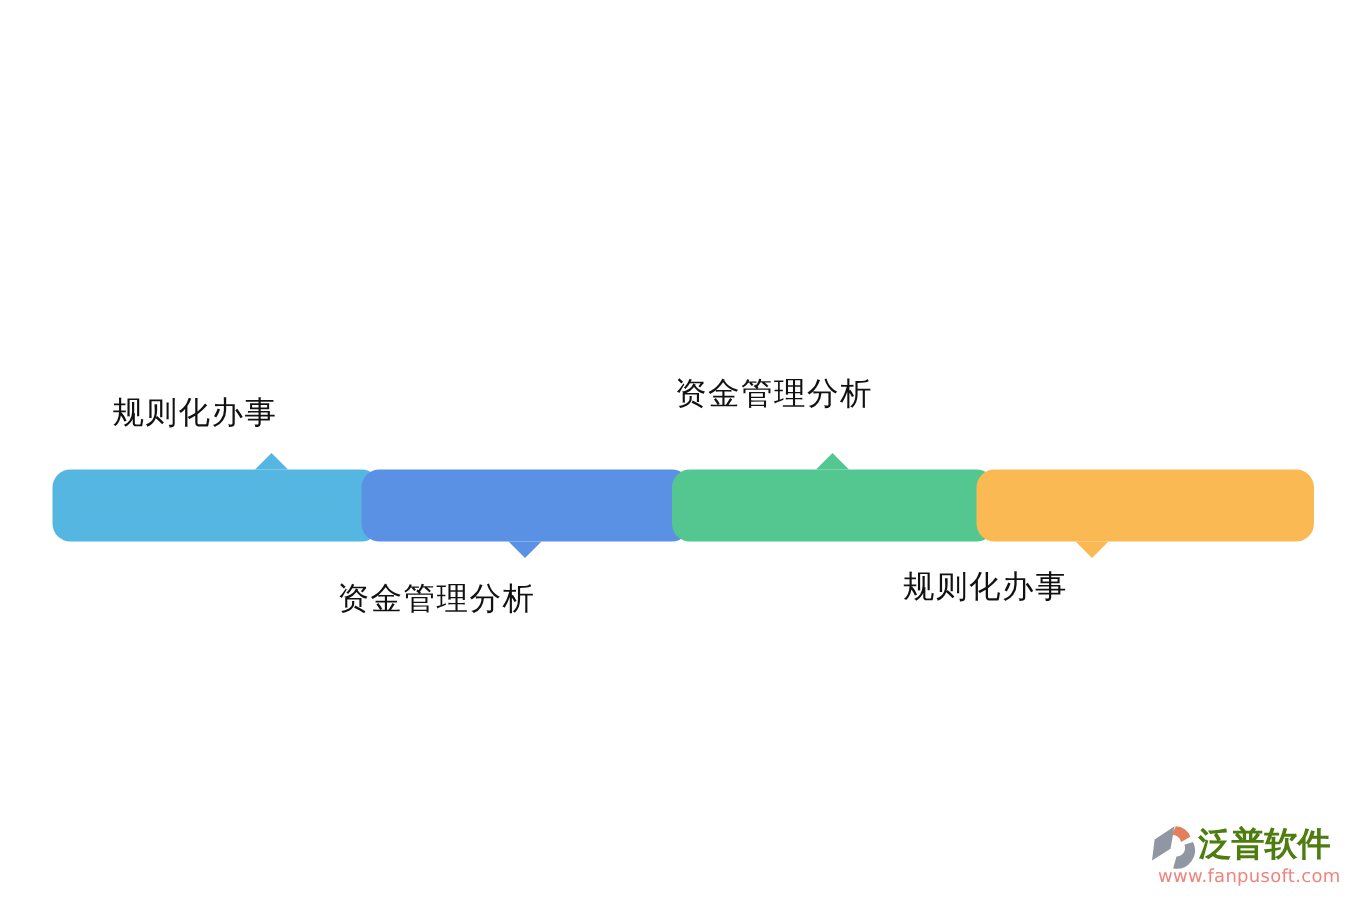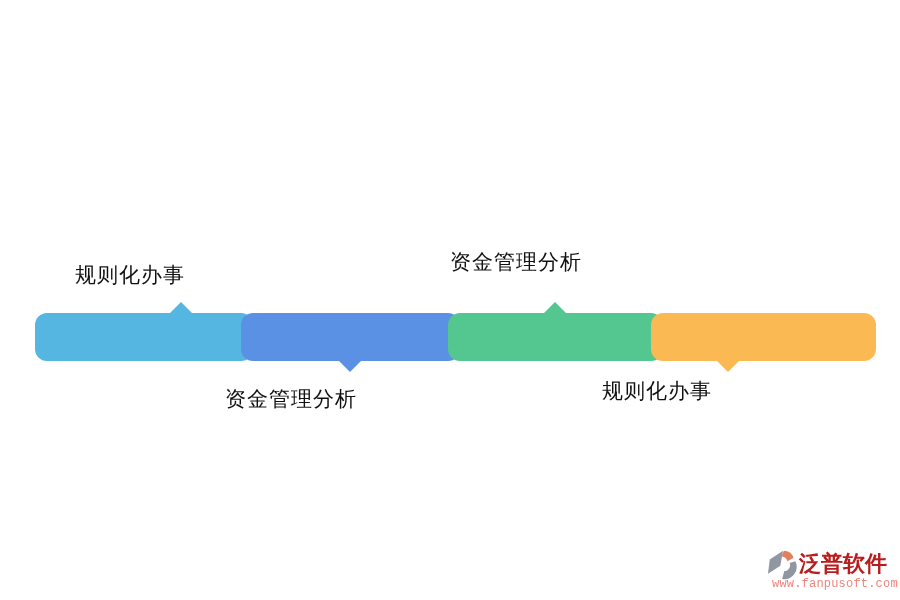--- a/index.html
+++ b/index.html
@@ -103,18 +103,18 @@
   <div class="lbl lbl3">资金管理分析</div>
   <div class="lbl lbl4">规则化办事</div>
 
   <div class="watermark">
     <div class="wm-row">
       <svg class="wm-logo" viewBox="0 0 34 36">
         <path d="M2 13 L17 3 L14 20 L0 29 Z" fill="#9097A3"></path>
         <path d="M18 3 a12 12 0 0 1 11 8 l-7 4 a7.5 7.5 0 0 0 -7 -5.5 z" fill="#E2805E"></path>
         <path d="M31 15 a14 14 0 0 1 -15 20 l2.5 -9 a6.5 6.5 0 0 0 6 -9 z" fill="#9097A3"></path>
       </svg>
-      <div class="wm-name" style="color: #b91c1c;">泛普软件</div>
+      <div class="wm-name" style="color: #4d7c0f;">泛普软件</div>
     </div>
-    <div class="wm-url" style="color: rgb(240, 131, 124); font-family: Liberation Mono, monospace;">www.fanpusoft.com</div>
+    <div class="wm-url" style="color: rgb(240, 131, 124);">www.fanpusoft.com</div>
   </div>
 
 </div>
 
 </body></html>

